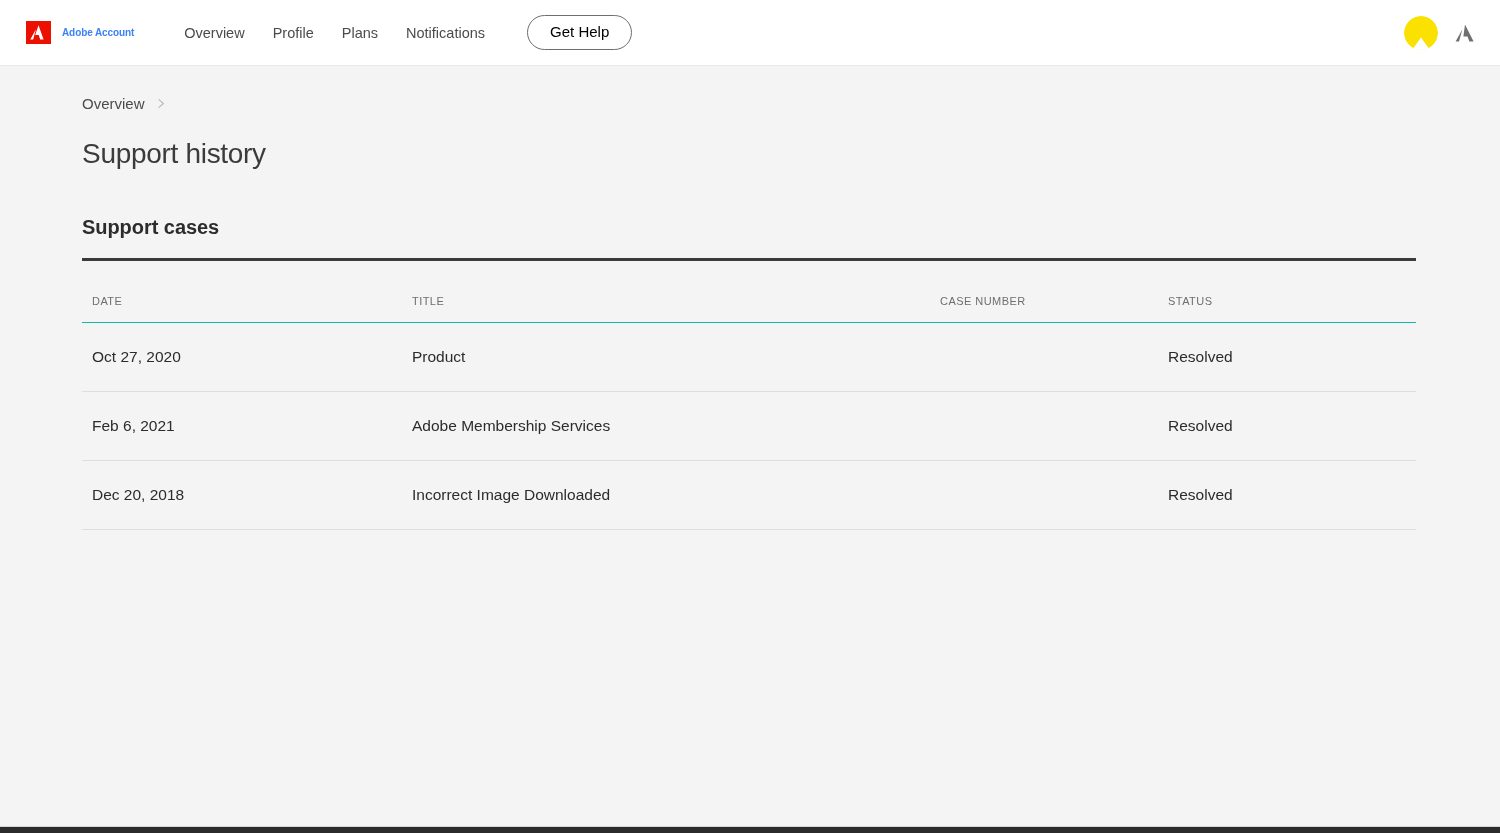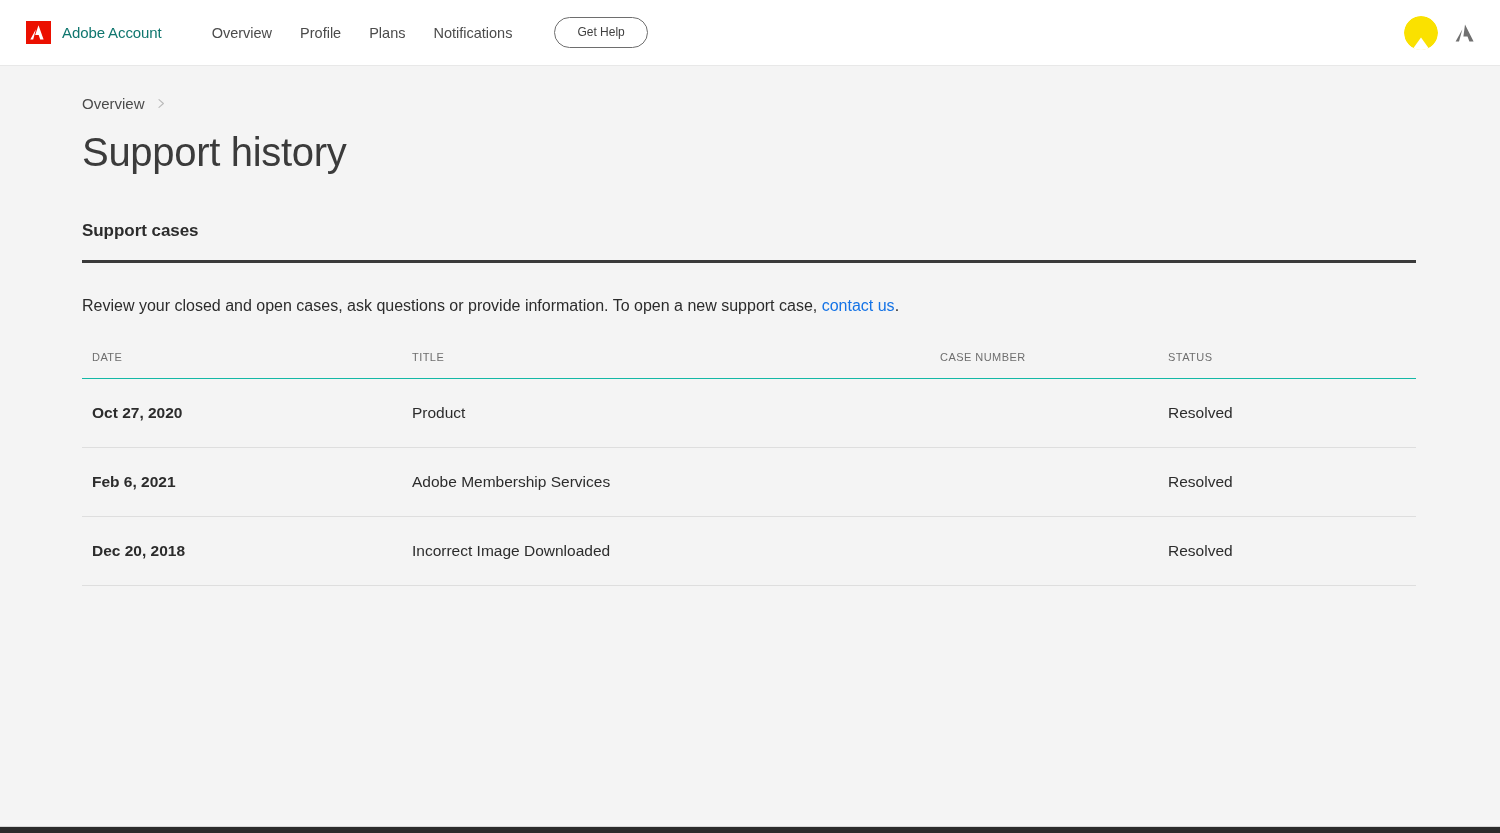--- a/index.html
+++ b/index.html
@@ -44,23 +44,23 @@
     gap: 11px;
   }
 
   .adobe-mark {
     width: 25px;
     height: 23px;
     display: block;
   }
 
   .brand-name {
-    font-size: 15px;
-    font-weight: normal;
-    color: #0f766e;
+    font-size: 10px;
+    font-weight: bold;
+    color: #3b82f6;
     letter-spacing: -0.1px;
     white-space: nowrap;
   }
 
   .nav {
     display: flex;
     align-items: center;
     gap: 0;
     margin-left: 36px;
   }
@@ -71,23 +71,23 @@
     padding: 6px 14px;
     cursor: pointer;
     white-space: nowrap;
   }
 
   .get-help-btn {
     margin-left: 28px;
     border: 1.6px solid #6E6E6E;
     border-radius: 18px;
     background: transparent;
-    color: #404040;
+    color: #000000;
     font-family: "Liberation Sans", sans-serif;
-    font-size: 12px;
+    font-size: 15px;
     padding: 8px 22px;
     cursor: pointer;
     white-space: nowrap;
     line-height: 1.1;
   }
 
   .header-right {
     margin-left: auto;
     display: flex;
     align-items: center;
@@ -135,30 +135,30 @@
   }
 
   .crumb-chevron {
     width: 9px;
     height: 9px;
     display: block;
     opacity: 0.55;
   }
 
   .page-title {
-    font-size: 40px;
+    font-size: 28px;
     font-weight: normal;
     color: #3B3B3B;
     letter-spacing: -0.3px;
-    margin-top: 17px;
+    margin-top: 26px;
     line-height: 1.15;
   }
 
   .section-heading {
-    font-size: 17px;
+    font-size: 20px;
     font-weight: bold;
     color: #2C2C2C;
     margin-top: 46px;
     letter-spacing: -0.05px;
   }
 
   .section-rule {
     height: 3px;
     background: #3A3A3A;
     margin-top: 19px;
@@ -204,21 +204,21 @@
     border-bottom: 1px solid #DEDEDE;
     height: 68px;
     vertical-align: middle;
   }
 
   .col-date   { width: 330px; padding-left: 10px !important; }
   .col-title  { width: 528px; }
   .col-case   { width: 228px; }
   .col-status { width: auto; margin-left: 48px; }
 
-  td.col-date { padding-left: 10px !important; font-weight: bold; }
+  td.col-date { padding-left: 10px !important; }
 
   
   .footer-bar {
     flex: 0 0 auto;
     height: 7px;
     background: #2B2B2B;
     border-top: 1px solid #D6D6D6;
   }
 </style>
 </head>
@@ -281,21 +281,20 @@
             <path d="M2 0.6 L6.4 4.5 L2 8.4" fill="none" stroke="#8A8A8A" stroke-width="1.1" stroke-linecap="round" stroke-linejoin="round"></path>
           </svg>
         </span>
       </div>
 
       <h1 class="page-title">Support history</h1>
 
       <h2 class="section-heading">Support cases</h2>
       <div class="section-rule"></div>
 
-      <p class="intro"><span>Review your closed and open cases, ask questions or provide information. To open a new support case, </span><a href="#">contact us</a><span>.</span></p>
 
       <table class="cases-table">
         <thead>
           <tr>
             <th class="col-date">DATE</th>
             <th class="col-title">TITLE</th>
             <th class="col-case">CASE NUMBER</th>
             <th class="col-status">STATUS</th>
           </tr>
         </thead>

